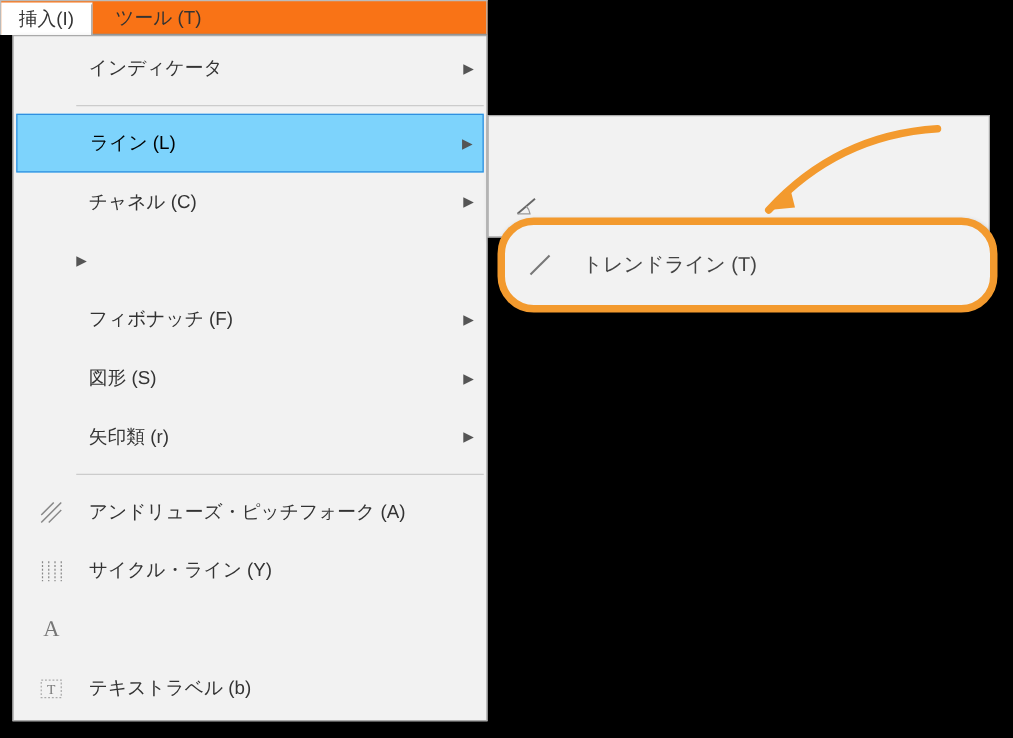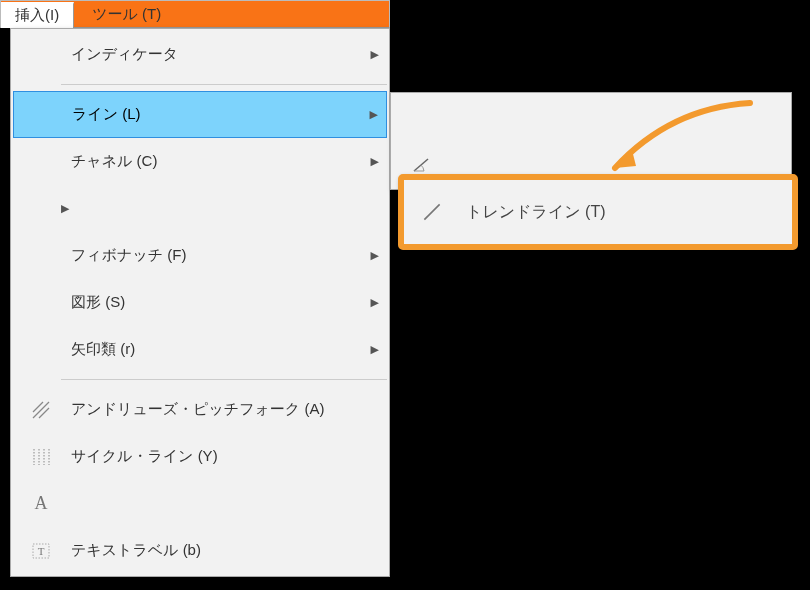--- a/index.html
+++ b/index.html
@@ -96,21 +96,21 @@
   .submenu .menu-item { height: 46px; }
 
   
   .callout {
     position: absolute;
     left: 398px;
     top: 174px;
     width: 400px;
     height: 76px;
     border: 6px solid #f39a2e;
-    border-radius: 5px;
+    border-radius: 29px;
     box-shadow: 1px 2px 4px rgba(0,0,0,0.25);
     pointer-events: none;
     background: #f2f2f2;
   }
   .callout-inner {
     display: flex;
     align-items: center;
     height: 100%;
     padding-left: 8px;
     color: #444;

